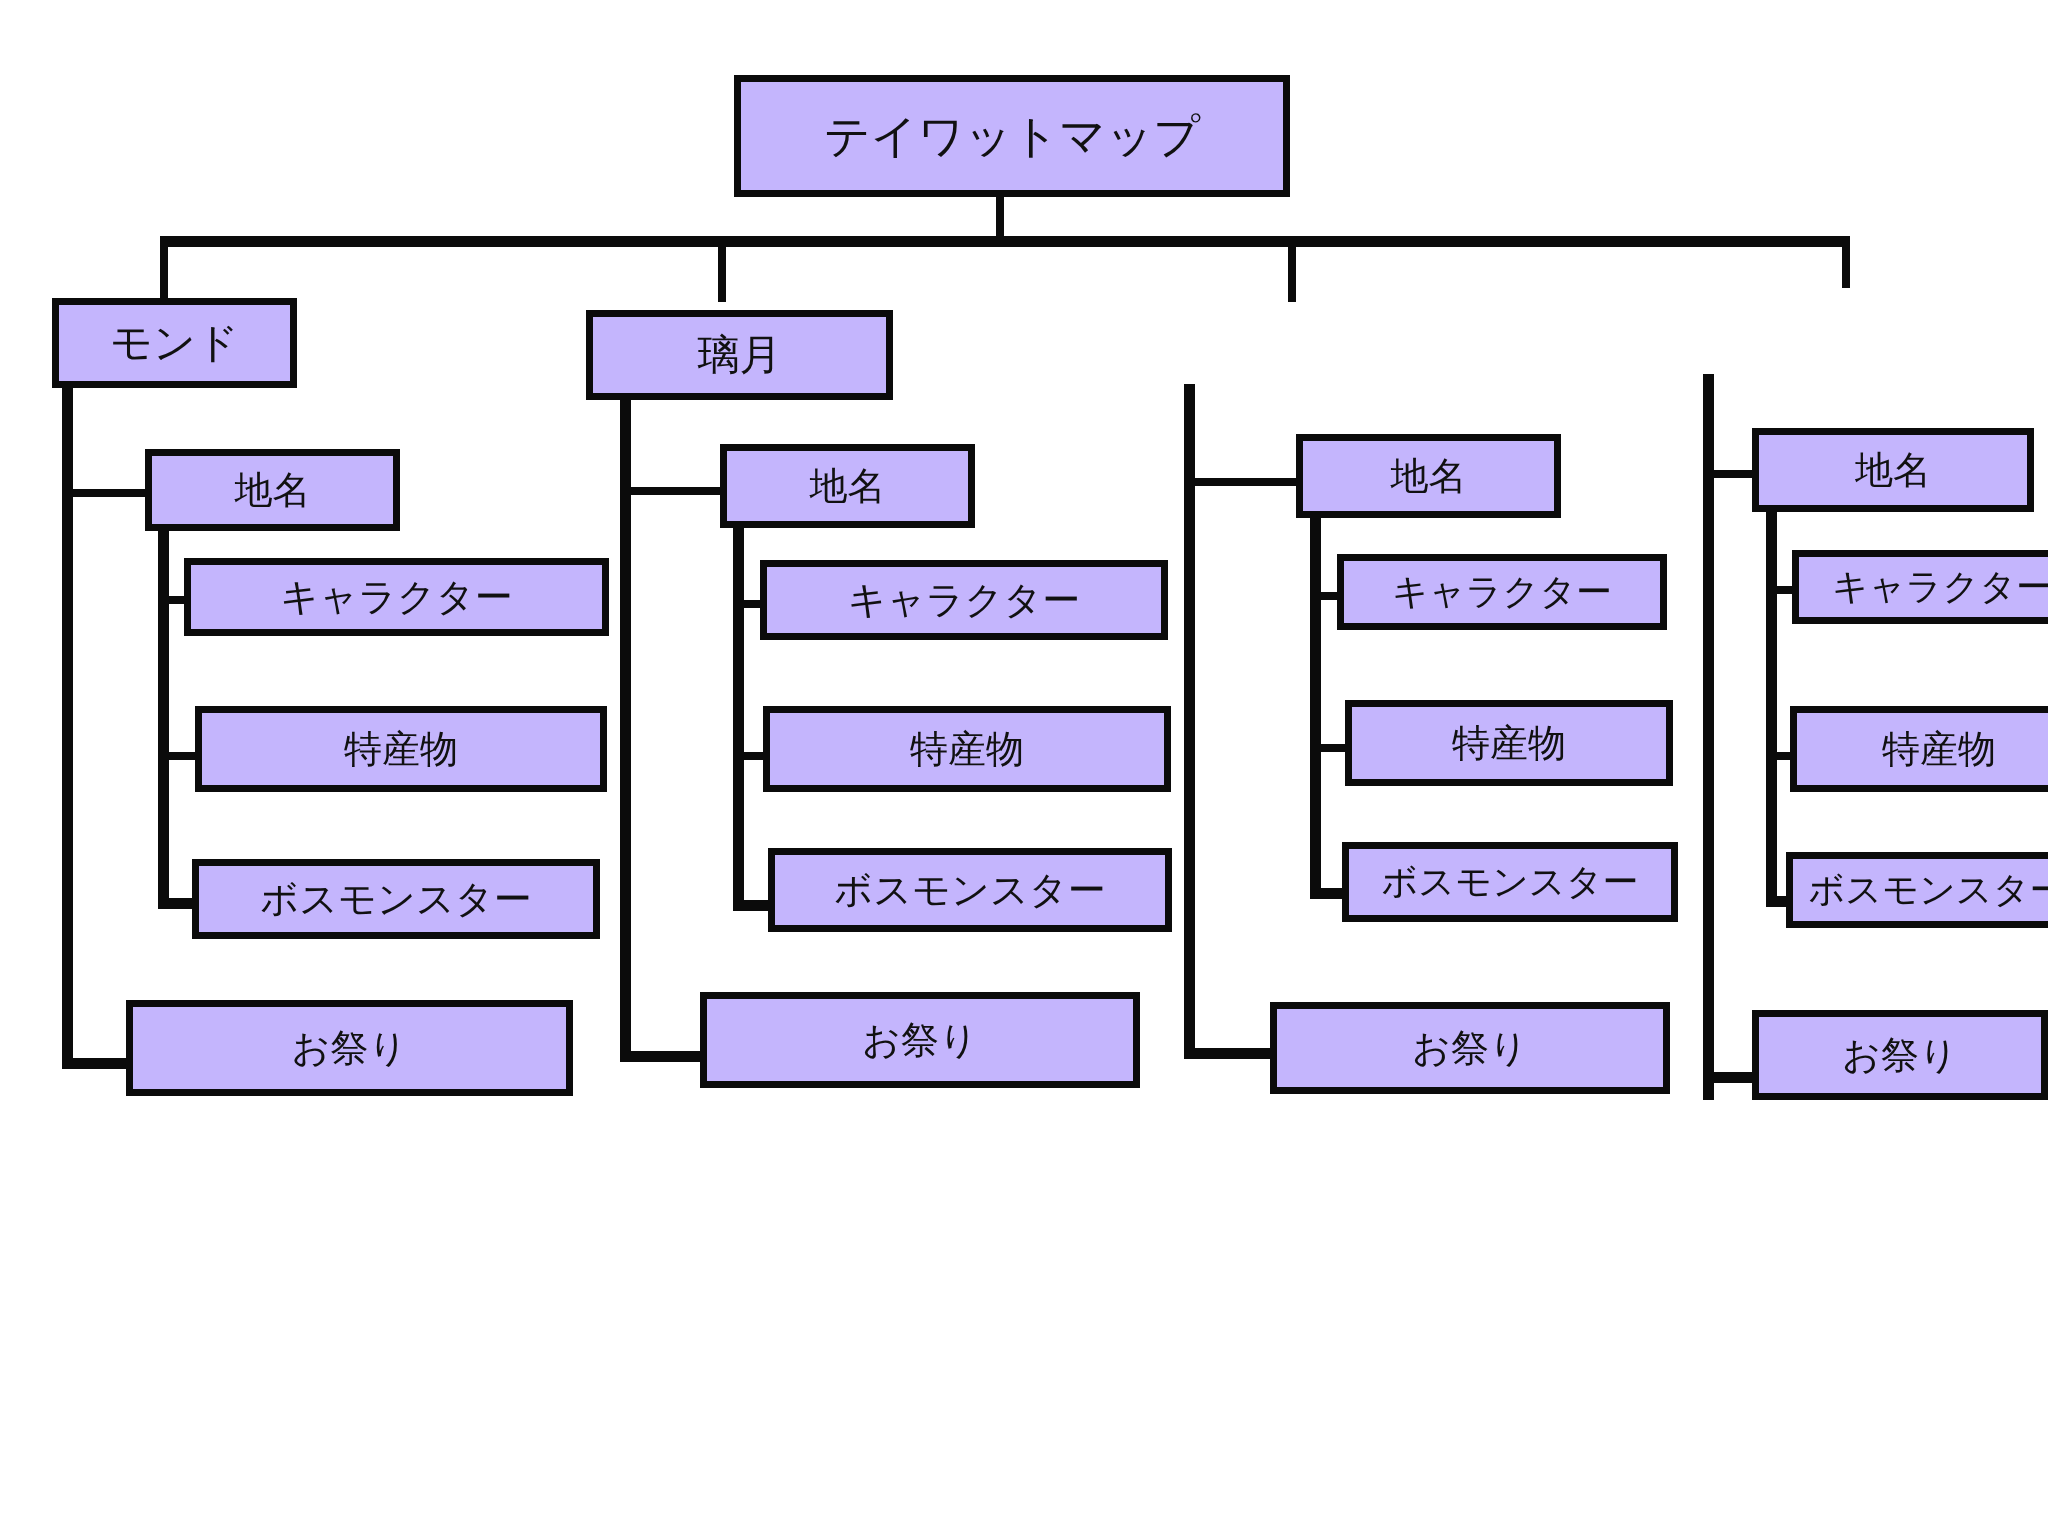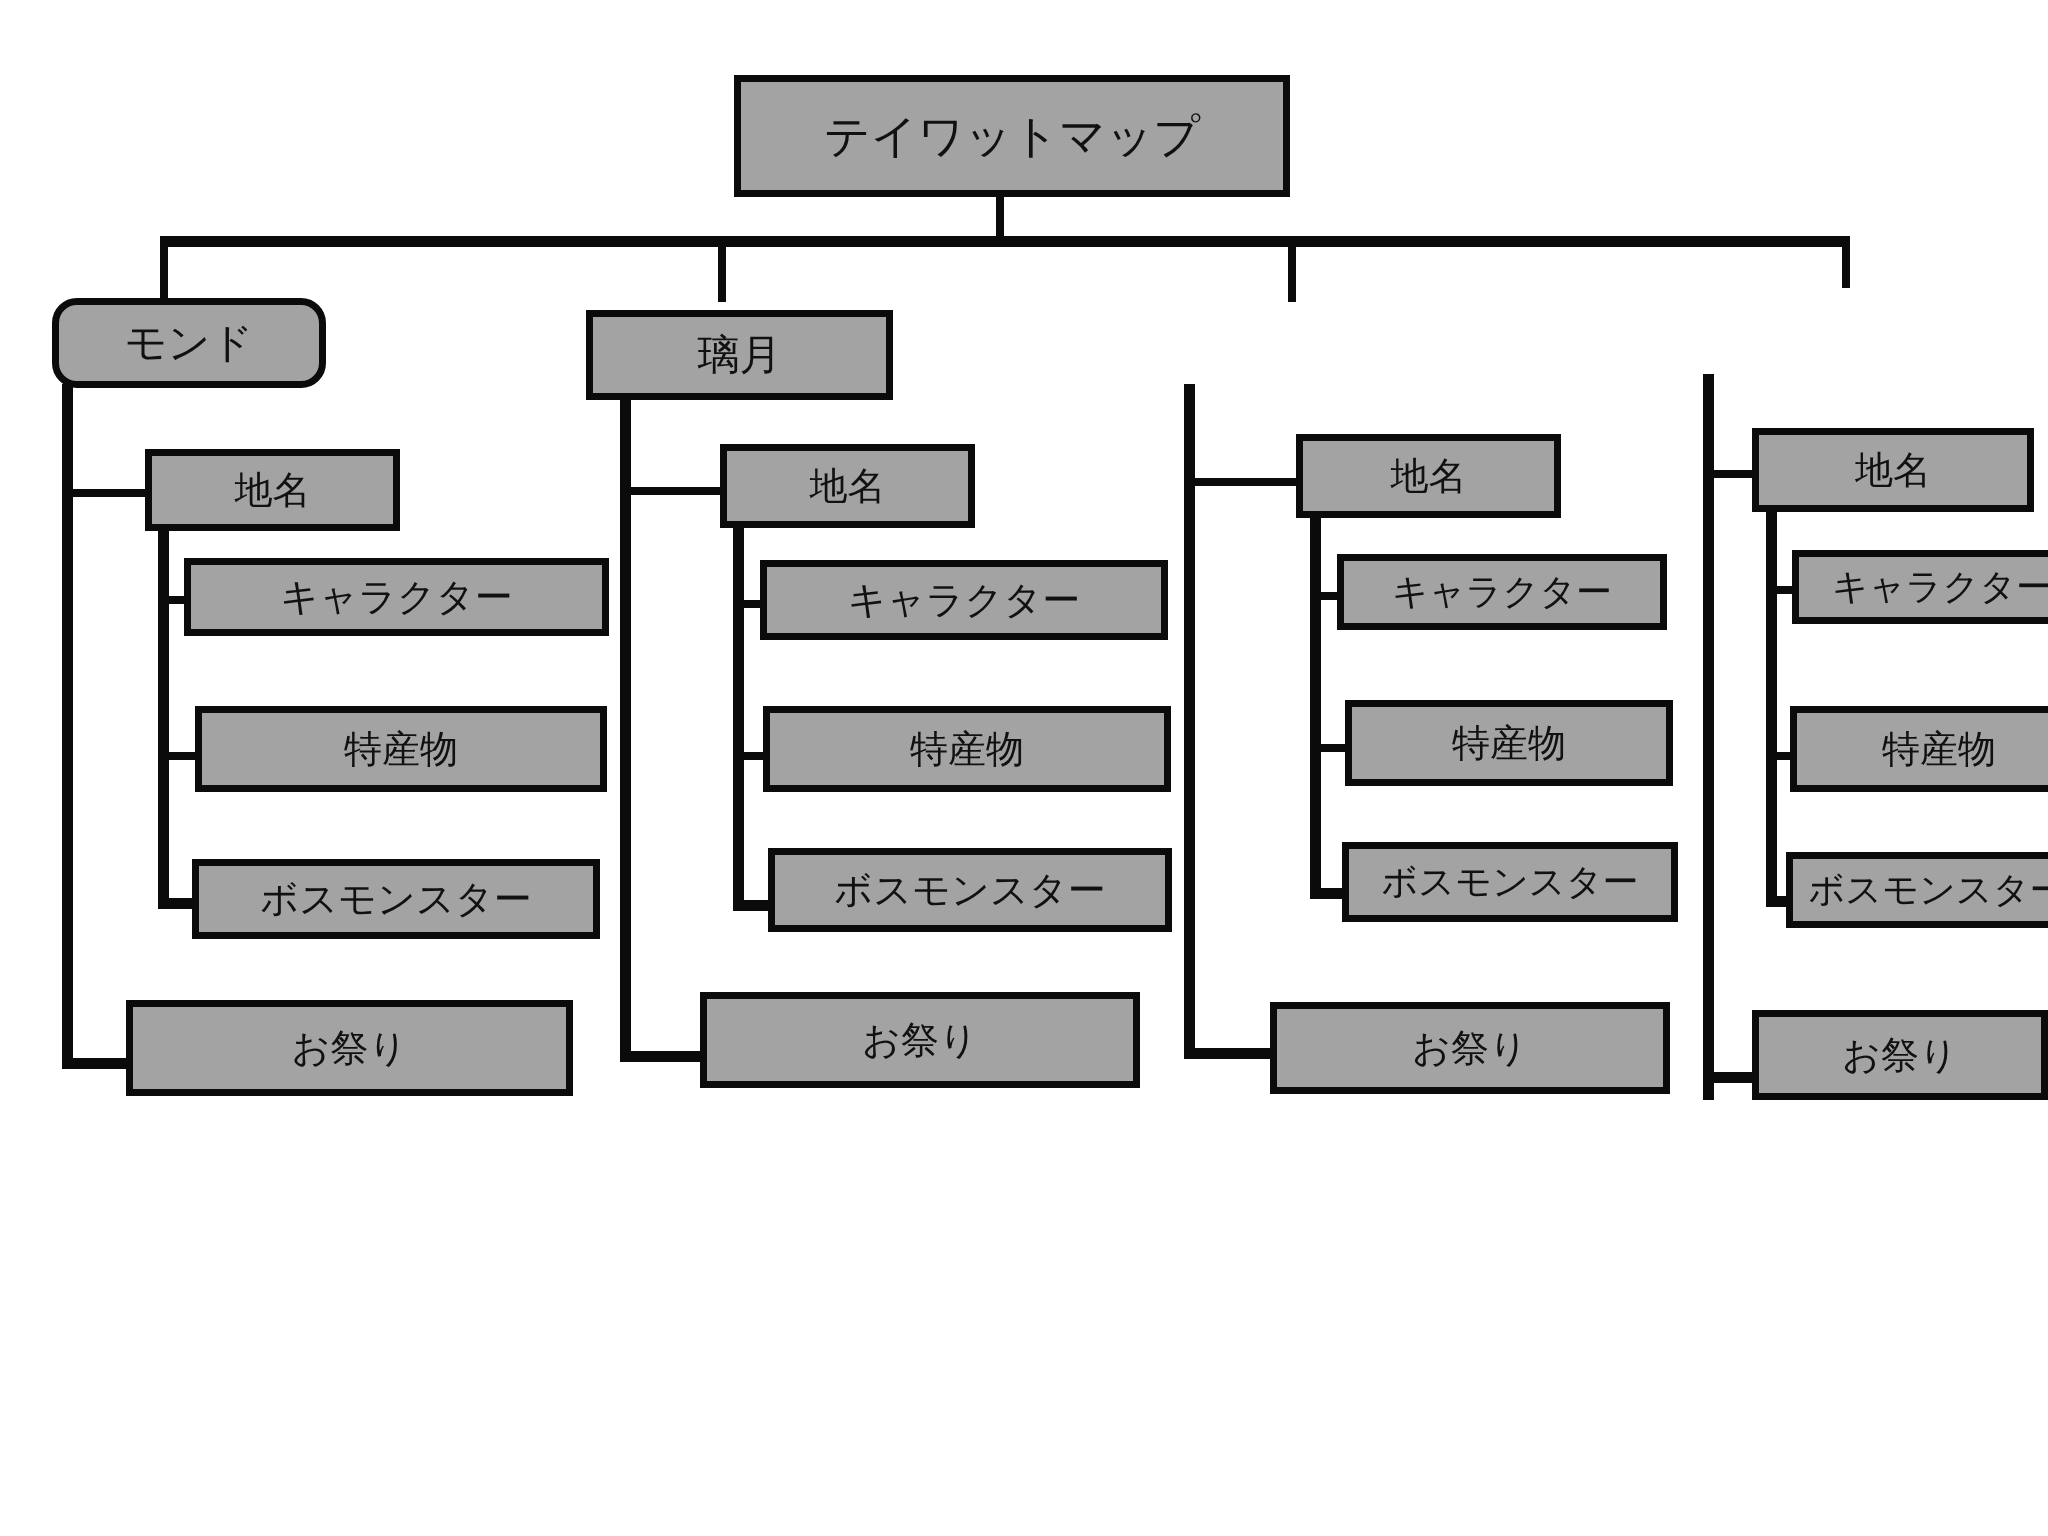--- a/index.html
+++ b/index.html
@@ -12,21 +12,21 @@
     position: relative;
     width: 2048px;
     height: 1536px;
     background: #ffffff;
     overflow: hidden;
     font-family: "DejaVu Sans", sans-serif;
   }
   .node {
     position: absolute;
     box-sizing: border-box;
-    background: #a3a3a3;
+    background: #c4b5fd;
     border: 7px solid #0b0b0b;
     display: flex;
     align-items: center;
     justify-content: center;
     color: #111111;
     line-height: 1;
     z-index: 5;
     white-space: nowrap;
   }
   .node.root      { font-size: 46px; }
@@ -56,21 +56,21 @@
 
   <div class="ln v" style="left:996px; top:190px; height:52px;"></div>
 
   <div class="ln thick h" style="left:160px; top:236px; width:1690px;"></div>
 
   <div class="ln v" style="left:160px; top:236px; height:66px;"></div>
   <div class="ln v" style="left:718px; top:236px; height:66px;"></div>
   <div class="ln v" style="left:1288px; top:236px; height:66px;"></div>
   <div class="ln v" style="left:1842px; top:236px; height:52px;"></div>
 
-  <div class="node region" style="left:52px; top:298px; width:274px; height:90px;border-radius:25px;">
+  <div class="node region" style="left:52px; top:298px; width:245px; height:90px;">
     <span>モンド</span>
   </div>
 
   <div class="ln thick v" style="left:62px; top:384px; height:682px;"></div>
 
   <div class="ln h" style="left:62px; top:489px; width:90px;"></div>
 
   <div class="ln thick h" style="left:62px; top:1058px; width:70px;"></div>
 
   <div class="node leaf" style="left:145px; top:449px; width:255px; height:82px;">

